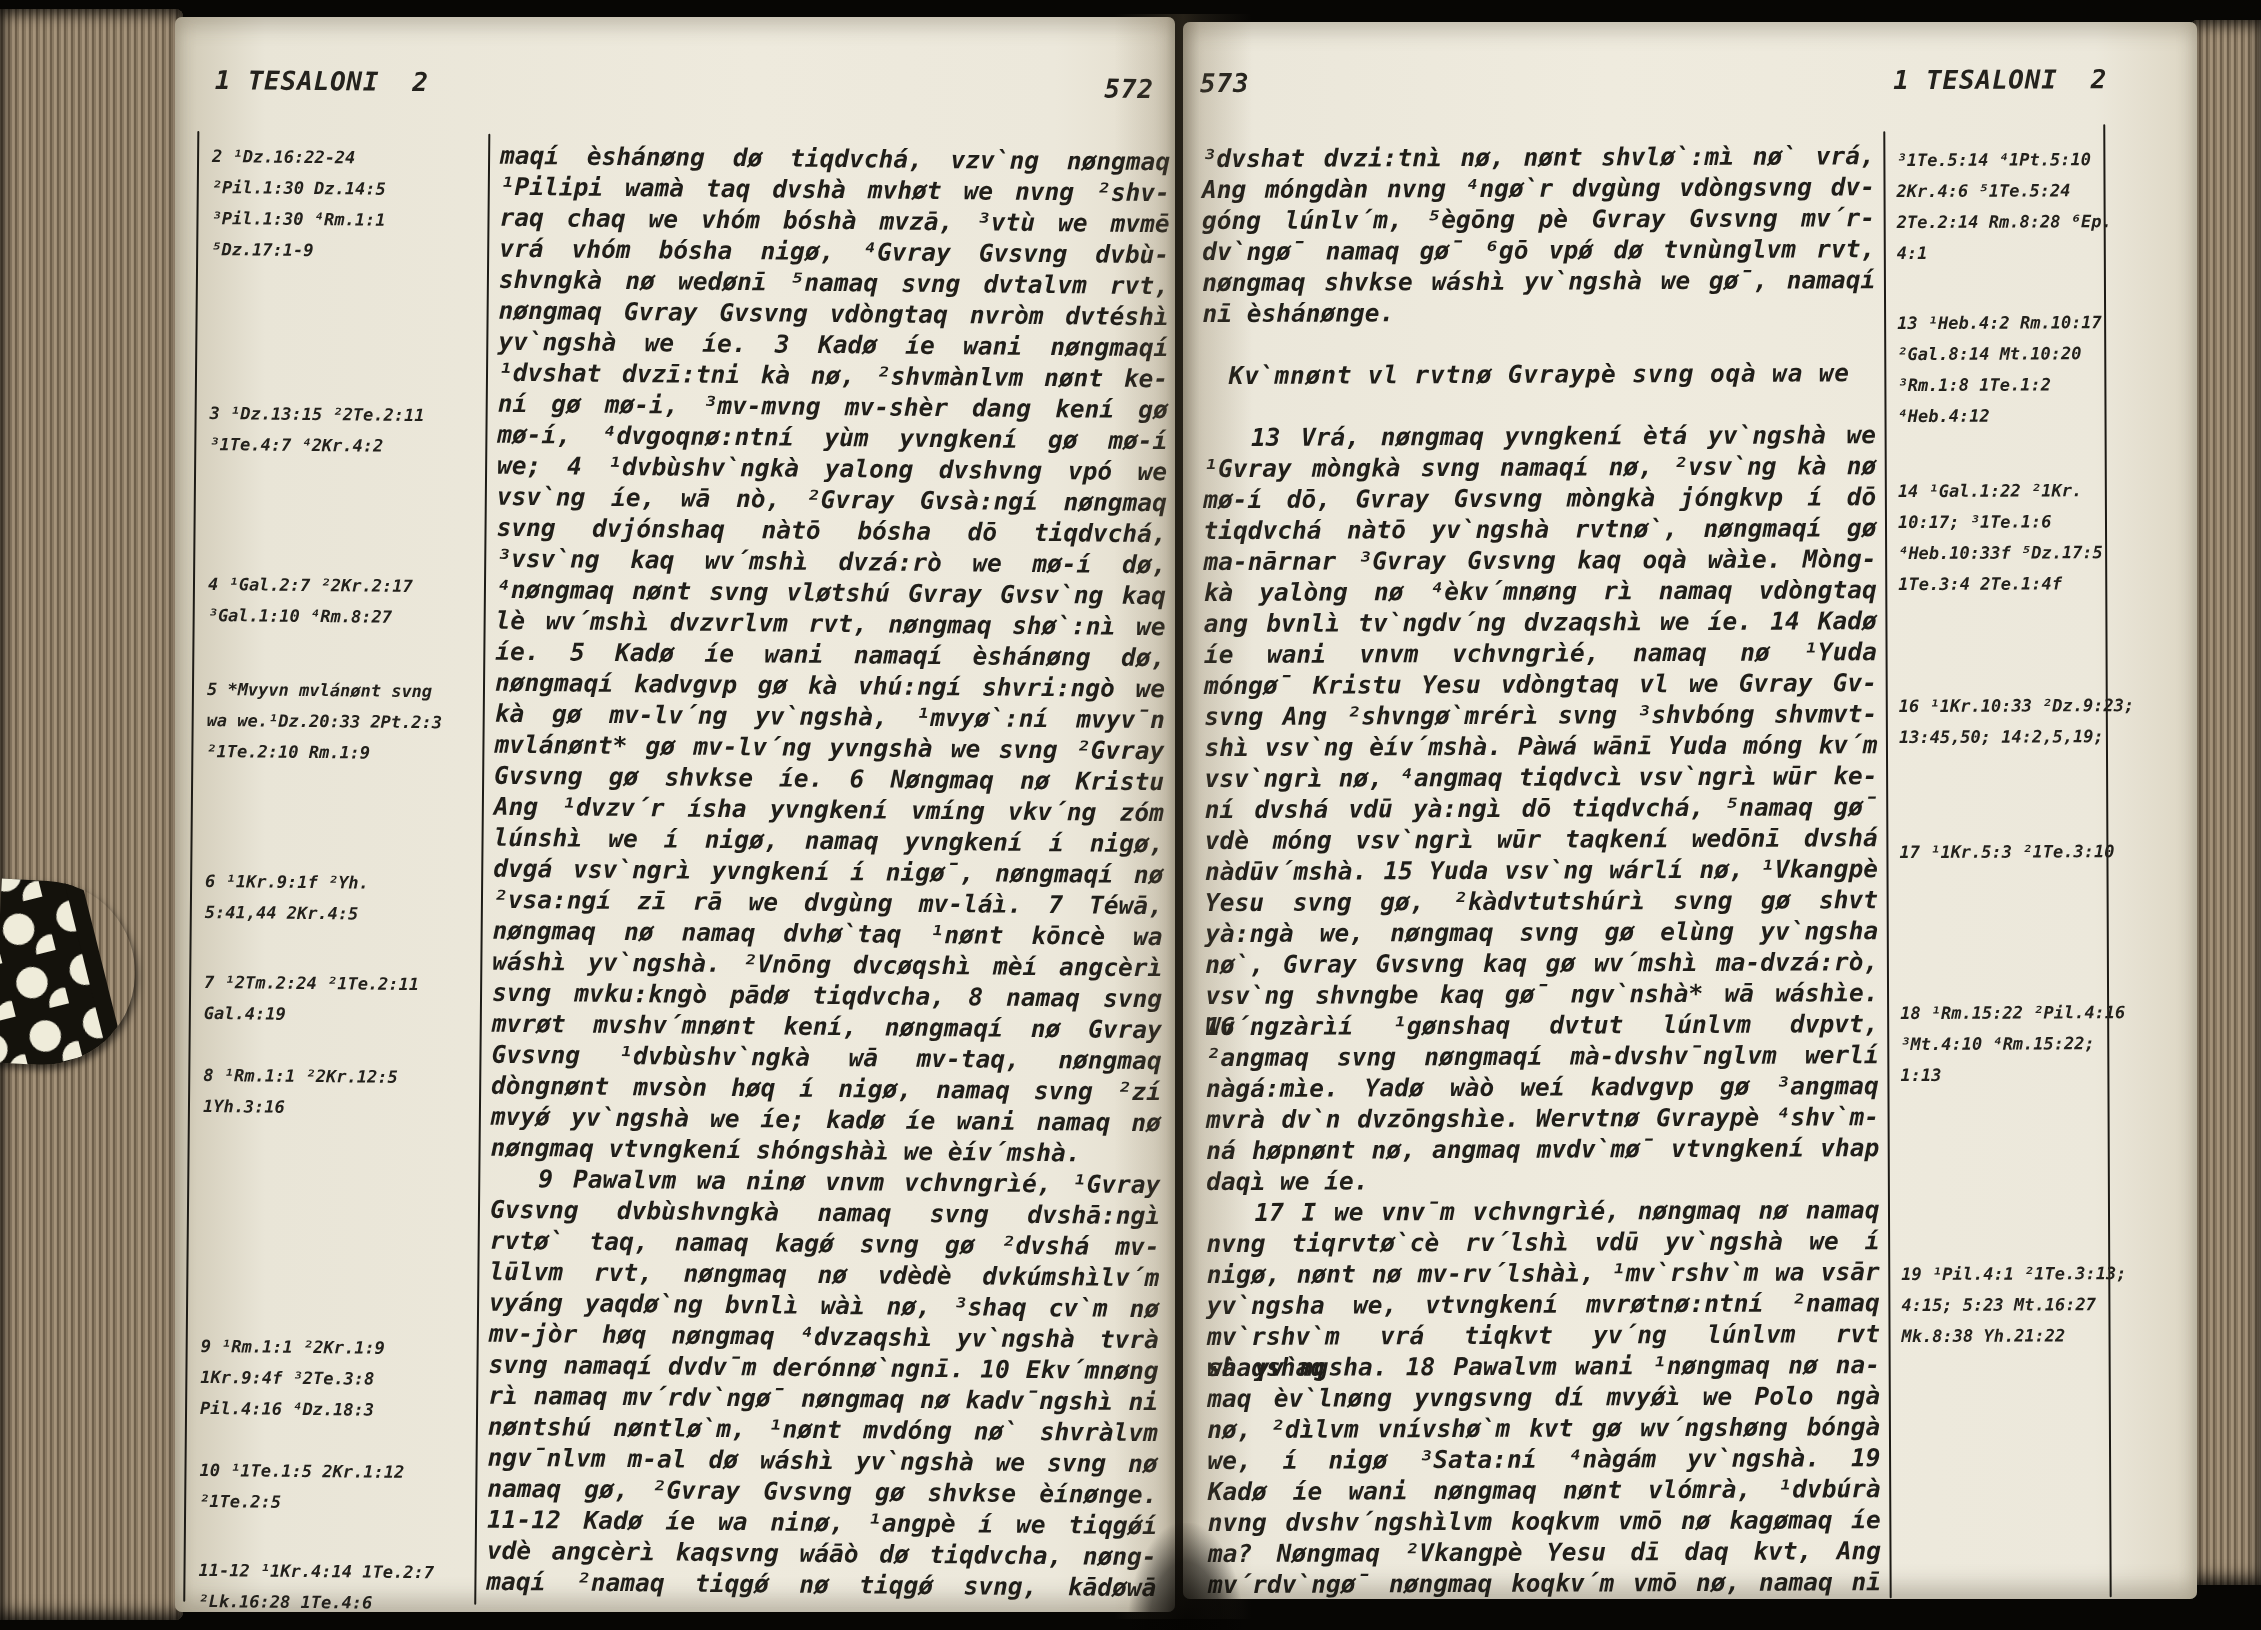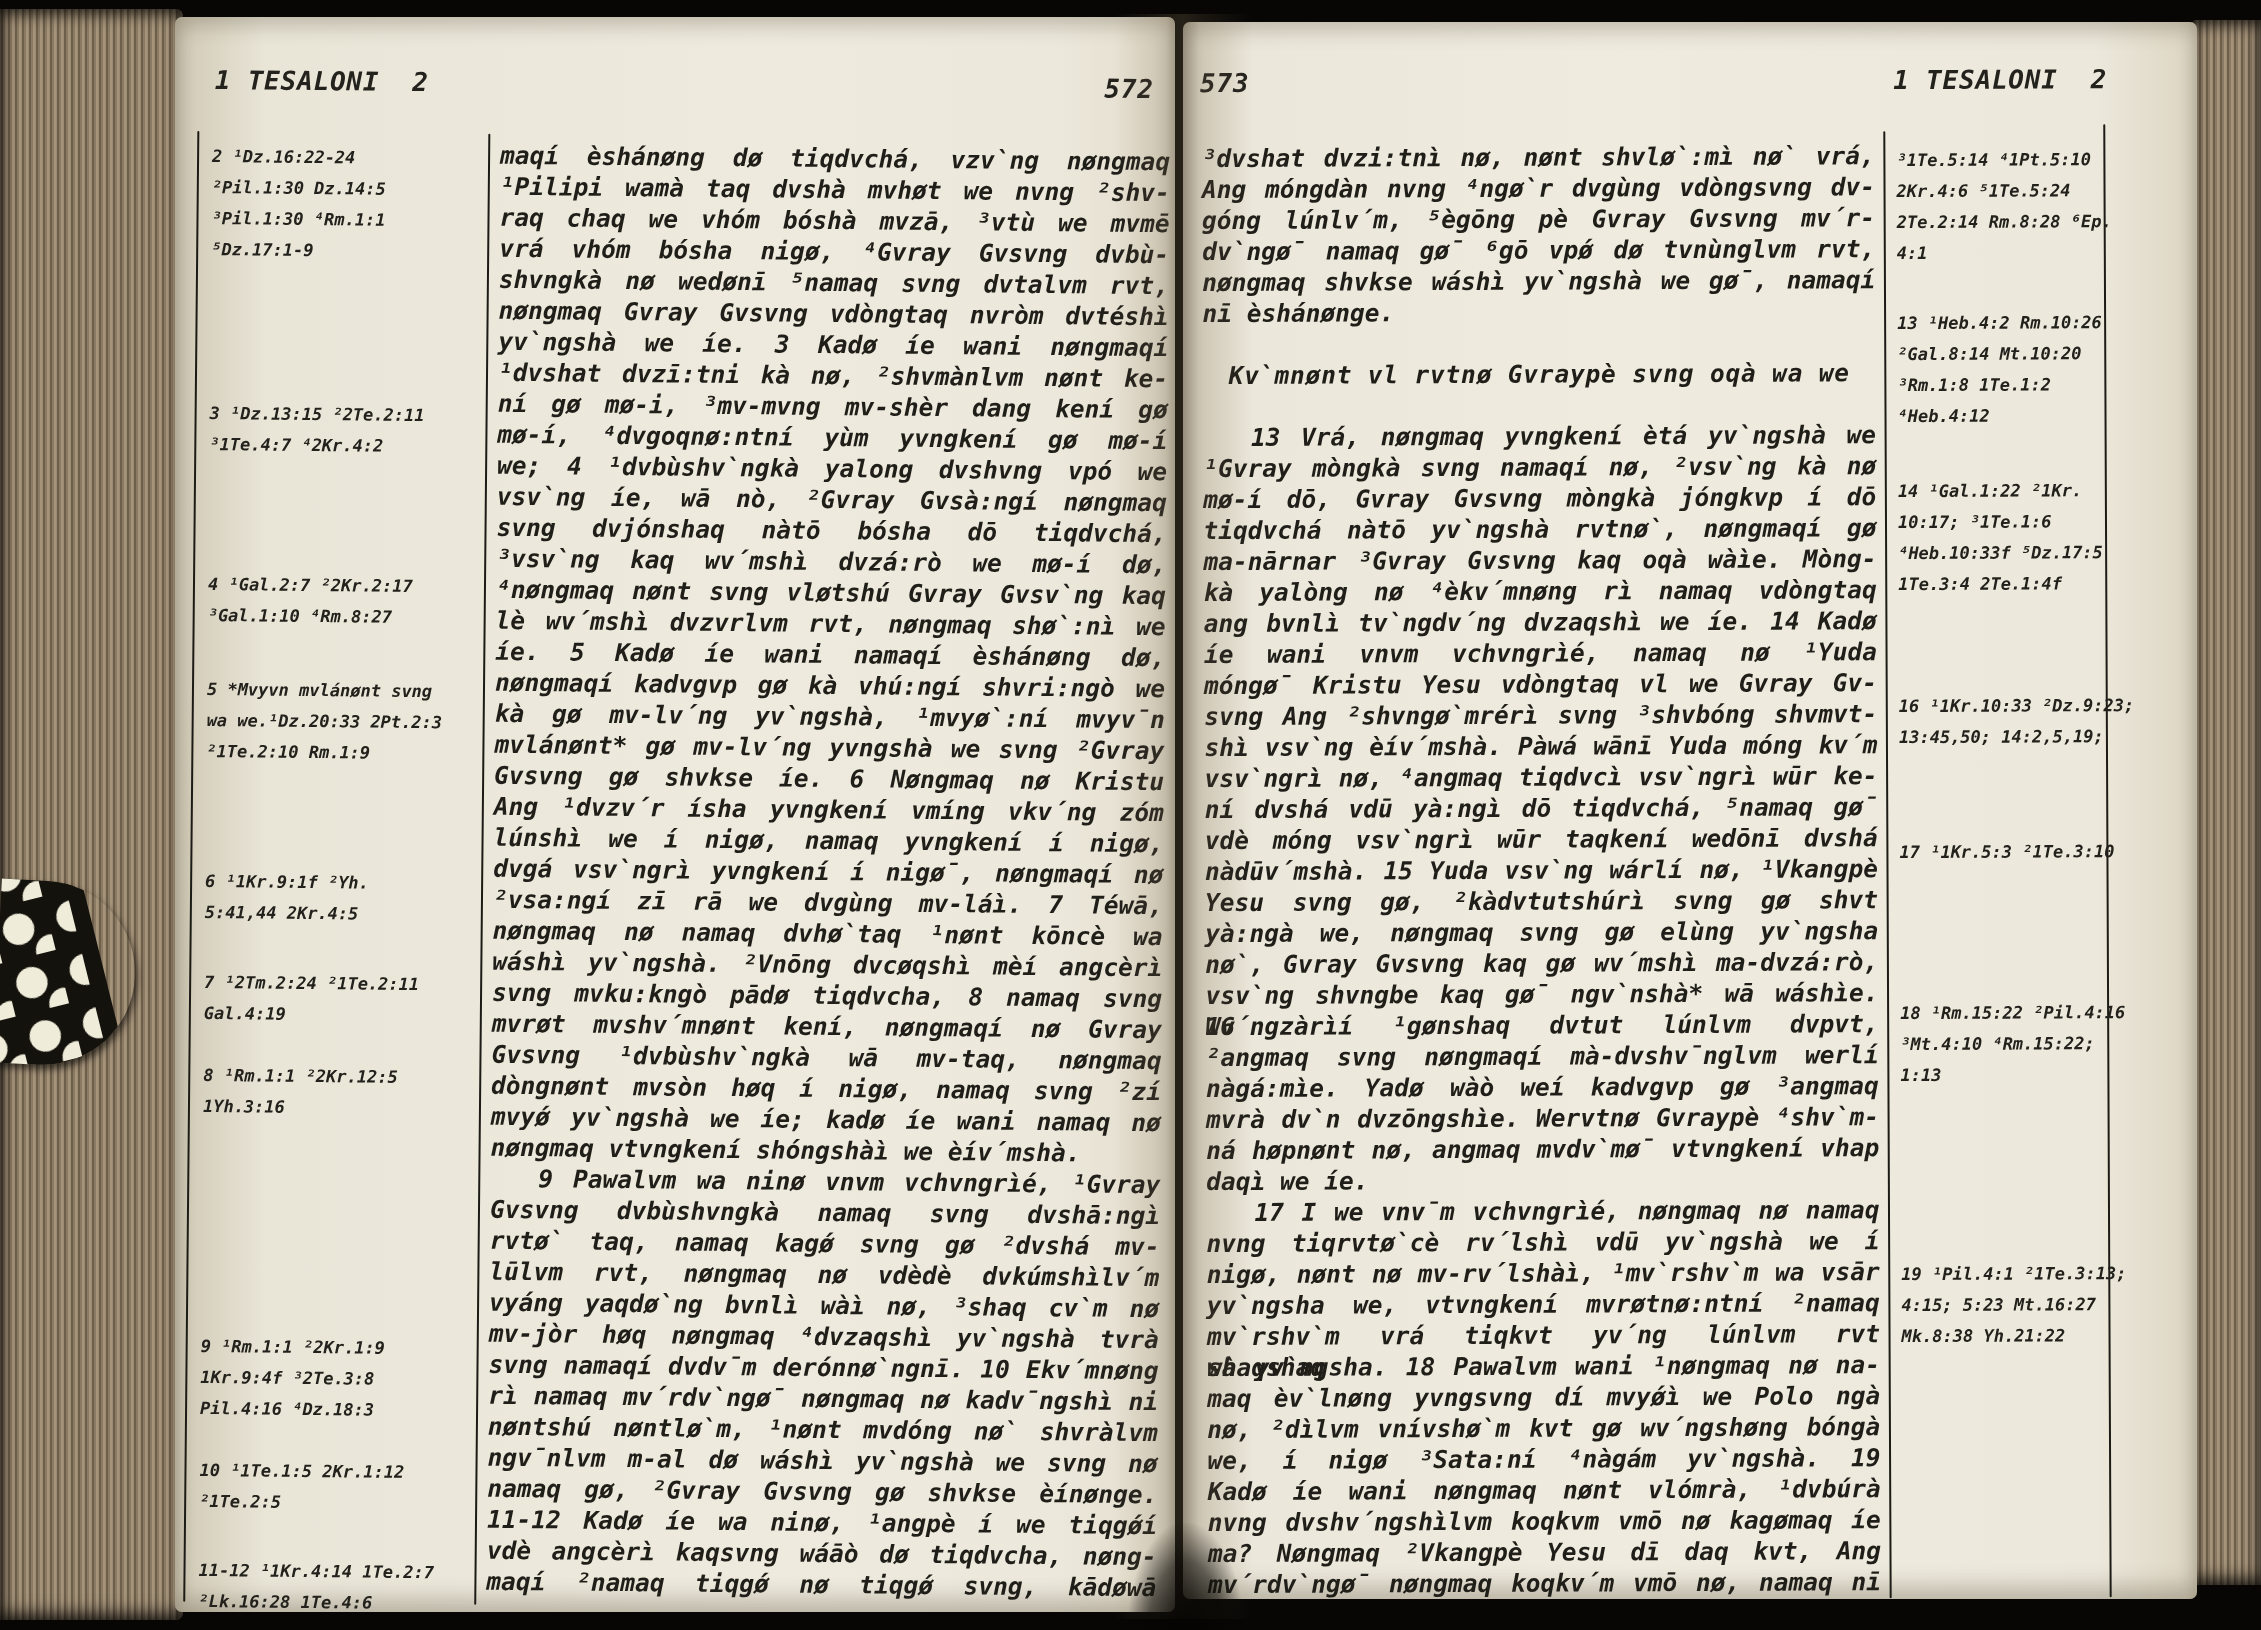--- a/index.html
+++ b/index.html
@@ -257,21 +257,21 @@
           <div class="tl j">mv́rdv̀ngø̄ nøngmaq koqkv́m vmō nø, namaq nī</div>
         </div>
       <div class="ref-col" id="refs-right">
           <div class="ref-block">
             <div class="rl">³1Te.5:14 ⁴1Pt.5:10</div>
             <div class="rl">2Kr.4:6 ⁵1Te.5:24</div>
             <div class="rl">2Te.2:14 Rm.8:28 ⁶Ep.</div>
             <div class="rl">4:1</div>
           </div>
           <div class="ref-block">
-            <div class="rl">13 ¹Heb.4:2 Rm.10:26</div>
+            <div class="rl">13 ¹Heb.4:2 Rm.10:17</div>
             <div class="rl">²Gal.8:14 Mt.10:20</div>
             <div class="rl">³Rm.1:8 1Te.1:2</div>
             <div class="rl">⁴Heb.4:12</div>
           </div>
           <div class="ref-block">
             <div class="rl">14 ¹Gal.1:22 ²1Kr.</div>
             <div class="rl">10:17; ³1Te.1:6</div>
             <div class="rl">⁴Heb.10:33f ⁵Dz.17:5</div>
             <div class="rl">1Te.3:4 2Te.1:4f</div>
           </div>

